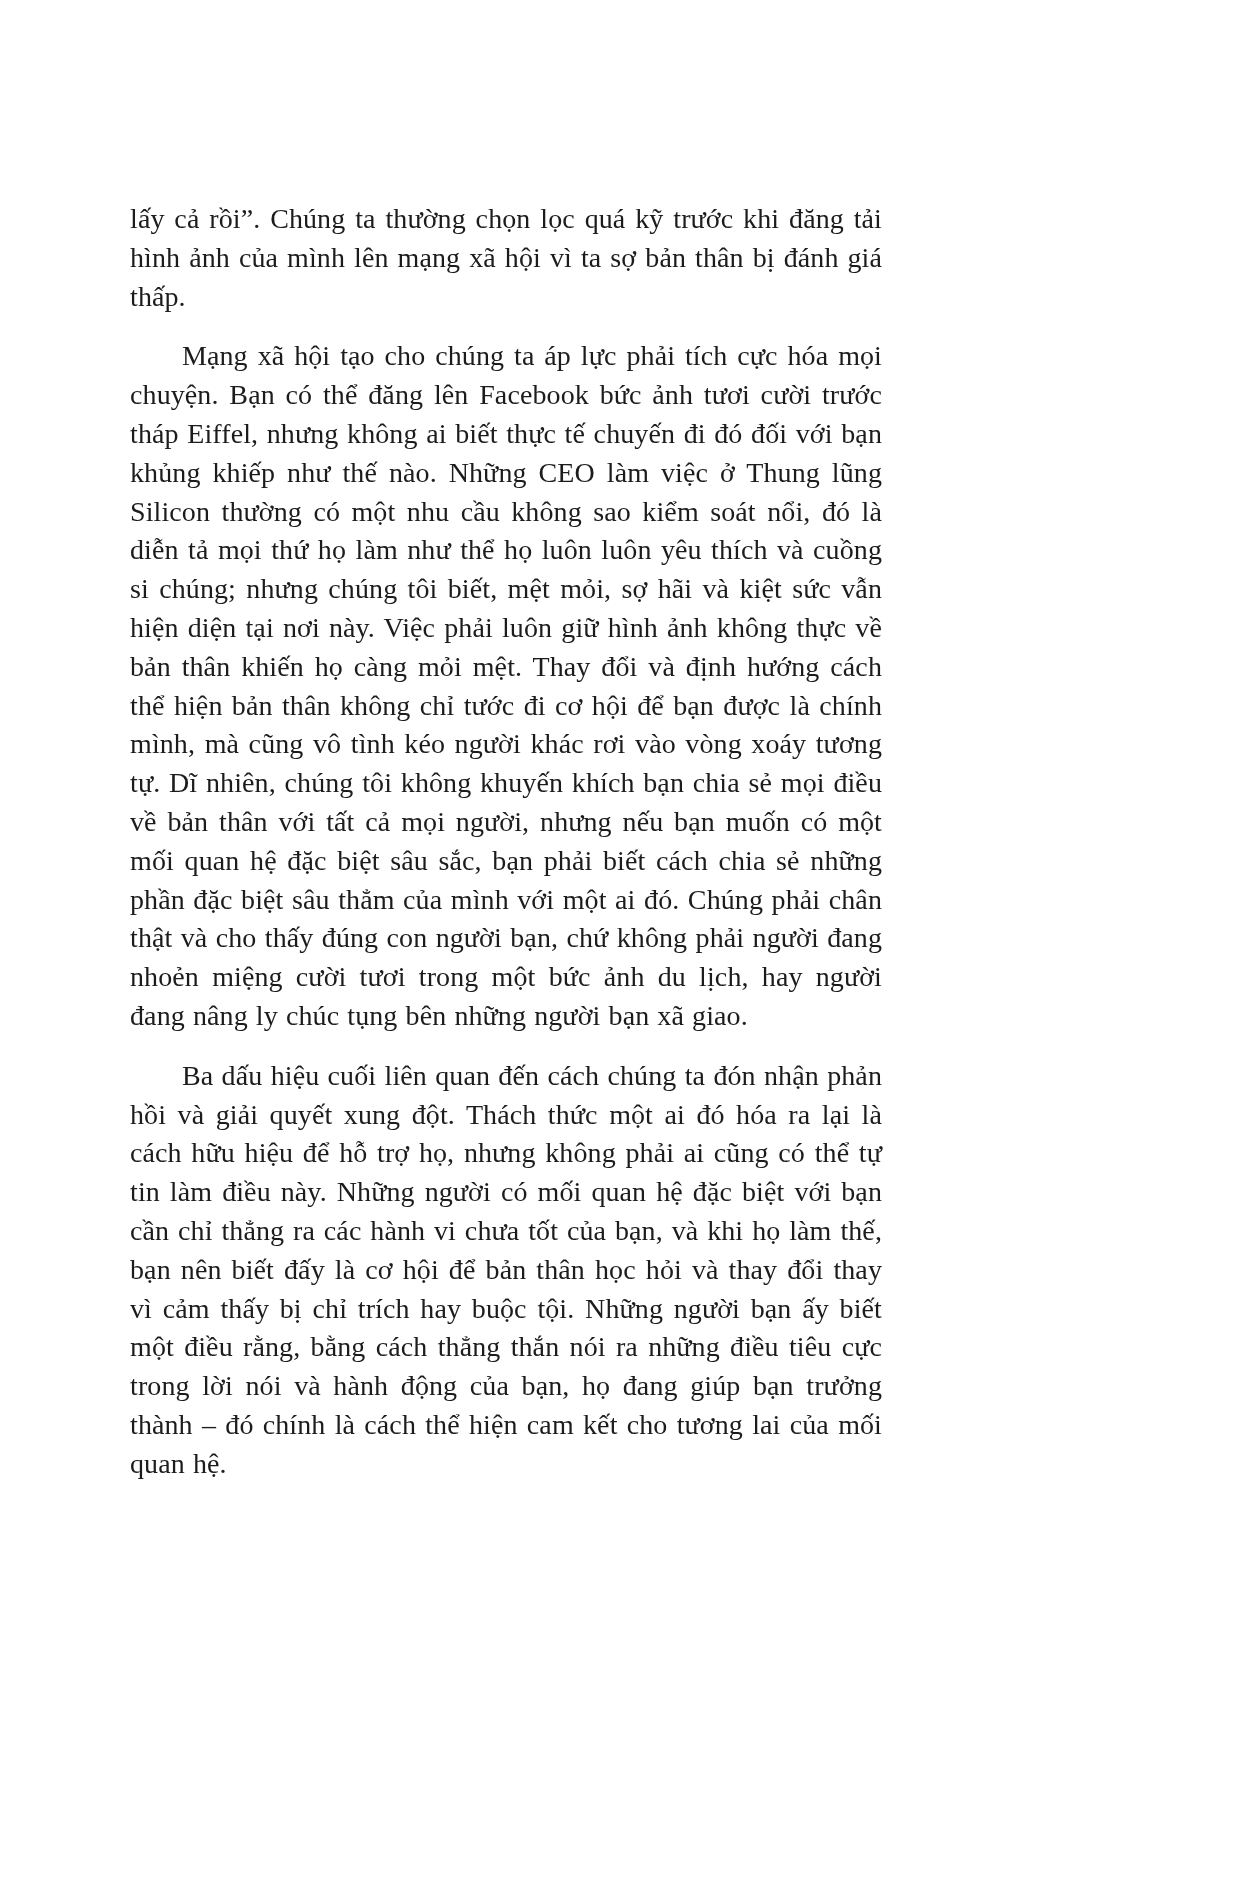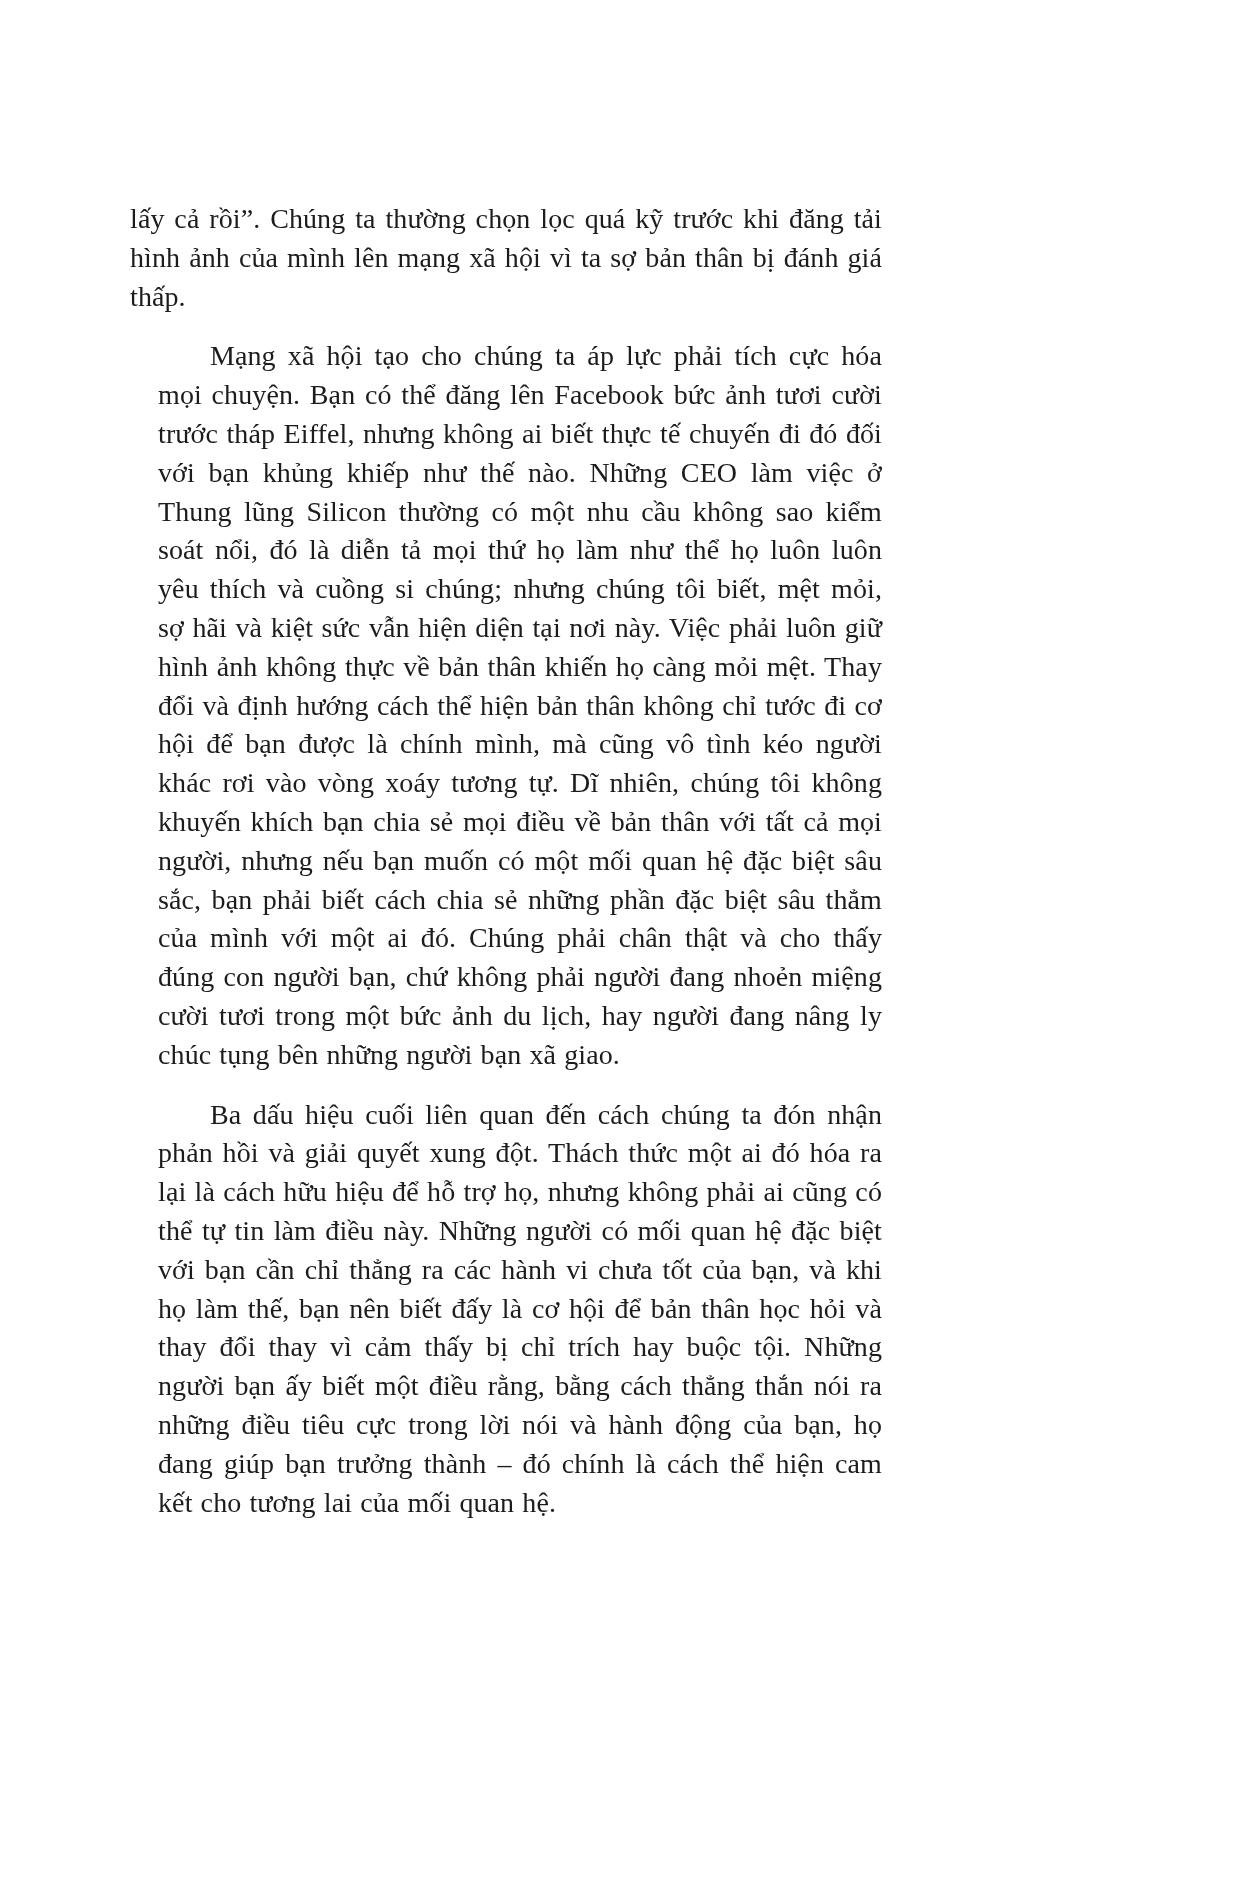--- a/index.html
+++ b/index.html
@@ -27,21 +27,20 @@
     letter-spacing: 0.1px;
     word-spacing: 1px;
   }
   .text-block p {
     margin: 0;
     padding: 0;
   }
   .text-block p.indented {
     text-indent: 52px;
     margin-top: 21px;
-    margin-left: 28px;
   }
 </style>
 </head>
 <body>
 
 <div class="page">
   <div class="text-block">
     <p>lấy cả rồi”. Chúng ta thường chọn lọc quá kỹ trước khi đăng tải hình ảnh của mình lên mạng xã hội vì ta sợ bản thân bị đánh giá thấp.</p>
     <p class="indented">Mạng xã hội tạo cho chúng ta áp lực phải tích cực hóa mọi chuyện. Bạn có thể đăng lên Facebook bức ảnh tươi cười trước tháp Eiffel, nhưng không ai biết thực tế chuyến đi đó đối với bạn khủng khiếp như thế nào. Những CEO làm việc ở Thung lũng Silicon thường có một nhu cầu không sao kiểm soát nổi, đó là diễn tả mọi thứ họ làm như thể họ luôn luôn yêu thích và cuồng si chúng; nhưng chúng tôi biết, mệt mỏi, sợ hãi và kiệt sức vẫn hiện diện tại nơi này. Việc phải luôn giữ hình ảnh không thực về bản thân khiến họ càng mỏi mệt. Thay đổi và định hướng cách thể hiện bản thân không chỉ tước đi cơ hội để bạn được là chính mình, mà cũng vô tình kéo người khác rơi vào vòng xoáy tương tự. Dĩ nhiên, chúng tôi không khuyến khích bạn chia sẻ mọi điều về bản thân với tất cả mọi người, nhưng nếu bạn muốn có một mối quan hệ đặc biệt sâu sắc, bạn phải biết cách chia sẻ những phần đặc biệt sâu thẳm của mình với một ai đó. Chúng phải chân thật và cho thấy đúng con người bạn, chứ không phải người đang nhoẻn miệng cười tươi trong một bức ảnh du lịch, hay người đang nâng ly chúc tụng bên những người bạn xã giao.</p>
     <p class="indented">Ba dấu hiệu cuối liên quan đến cách chúng ta đón nhận phản hồi và giải quyết xung đột. Thách thức một ai đó hóa ra lại là cách hữu hiệu để hỗ trợ họ, nhưng không phải ai cũng có thể tự tin làm điều này. Những người có mối quan hệ đặc biệt với bạn cần chỉ thẳng ra các hành vi chưa tốt của bạn, và khi họ làm thế, bạn nên biết đấy là cơ hội để bản thân học hỏi và thay đổi thay vì cảm thấy bị chỉ trích hay buộc tội. Những người bạn ấy biết một điều rằng, bằng cách thẳng thắn nói ra những điều tiêu cực trong lời nói và hành động của bạn, họ đang giúp bạn trưởng thành – đó chính là cách thể hiện cam kết cho tương lai của mối quan hệ.</p>

